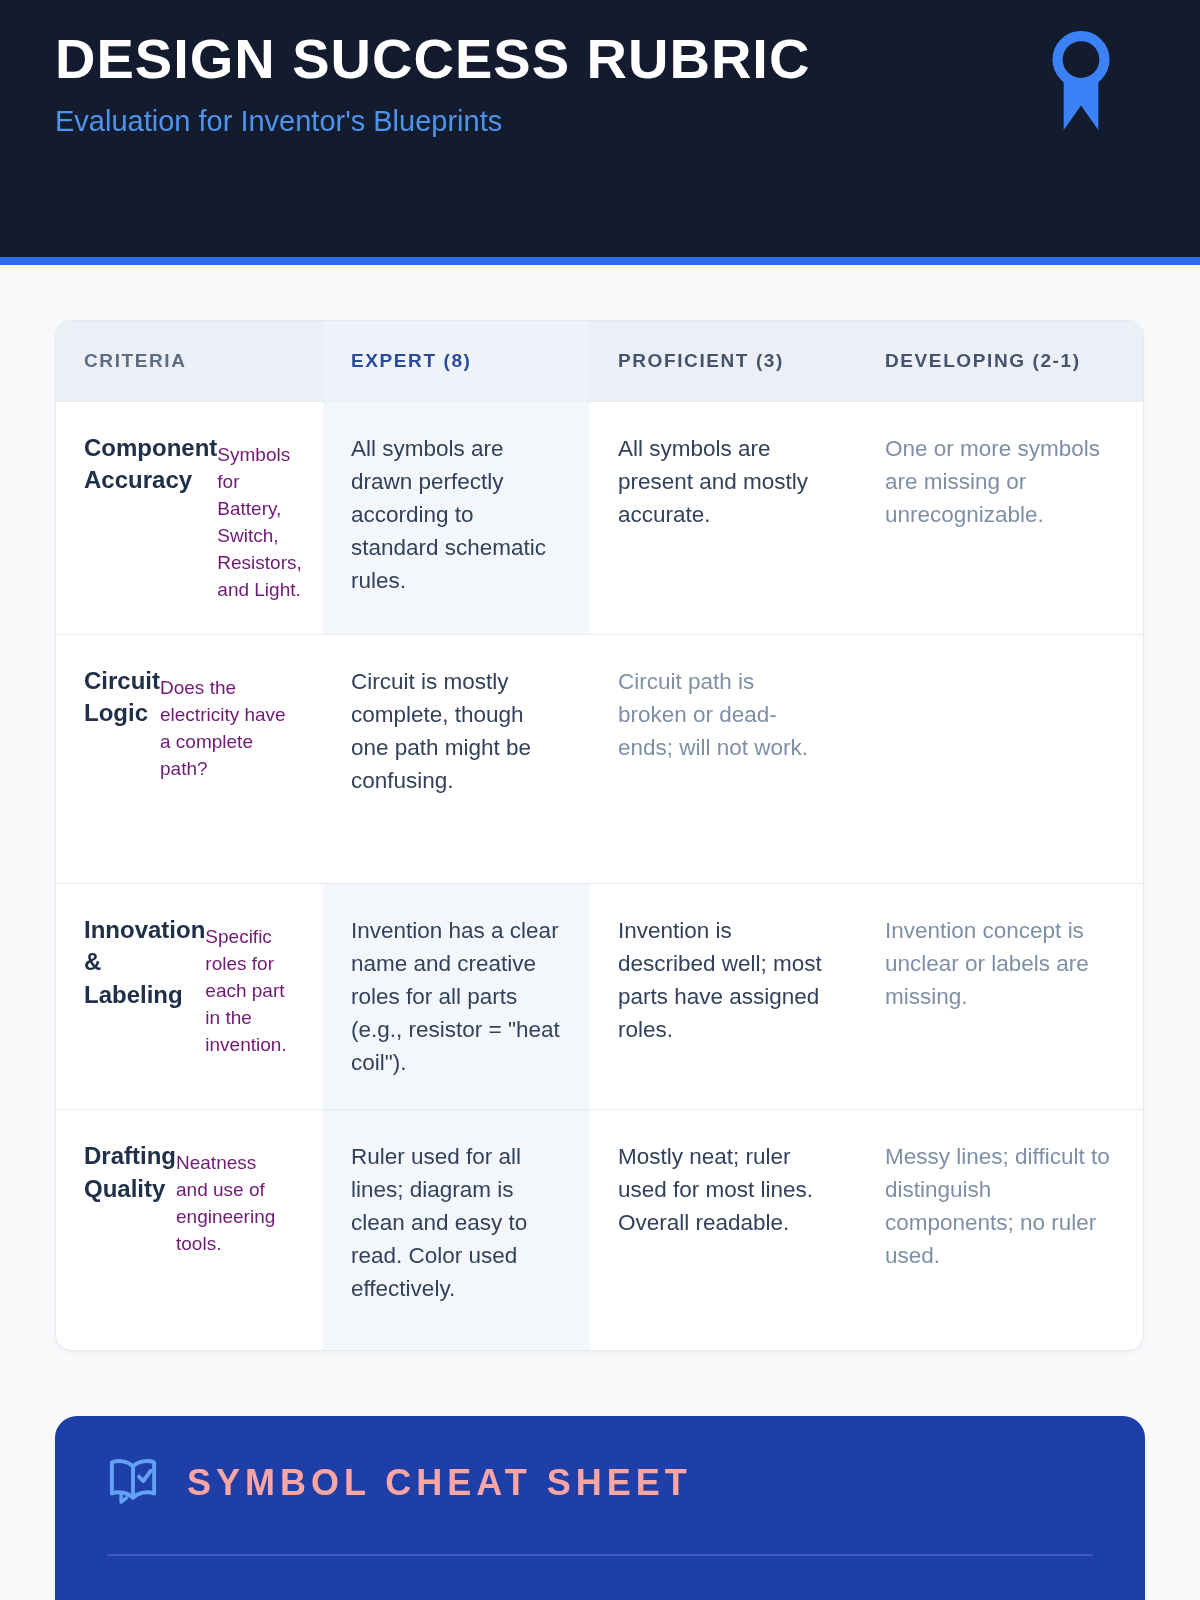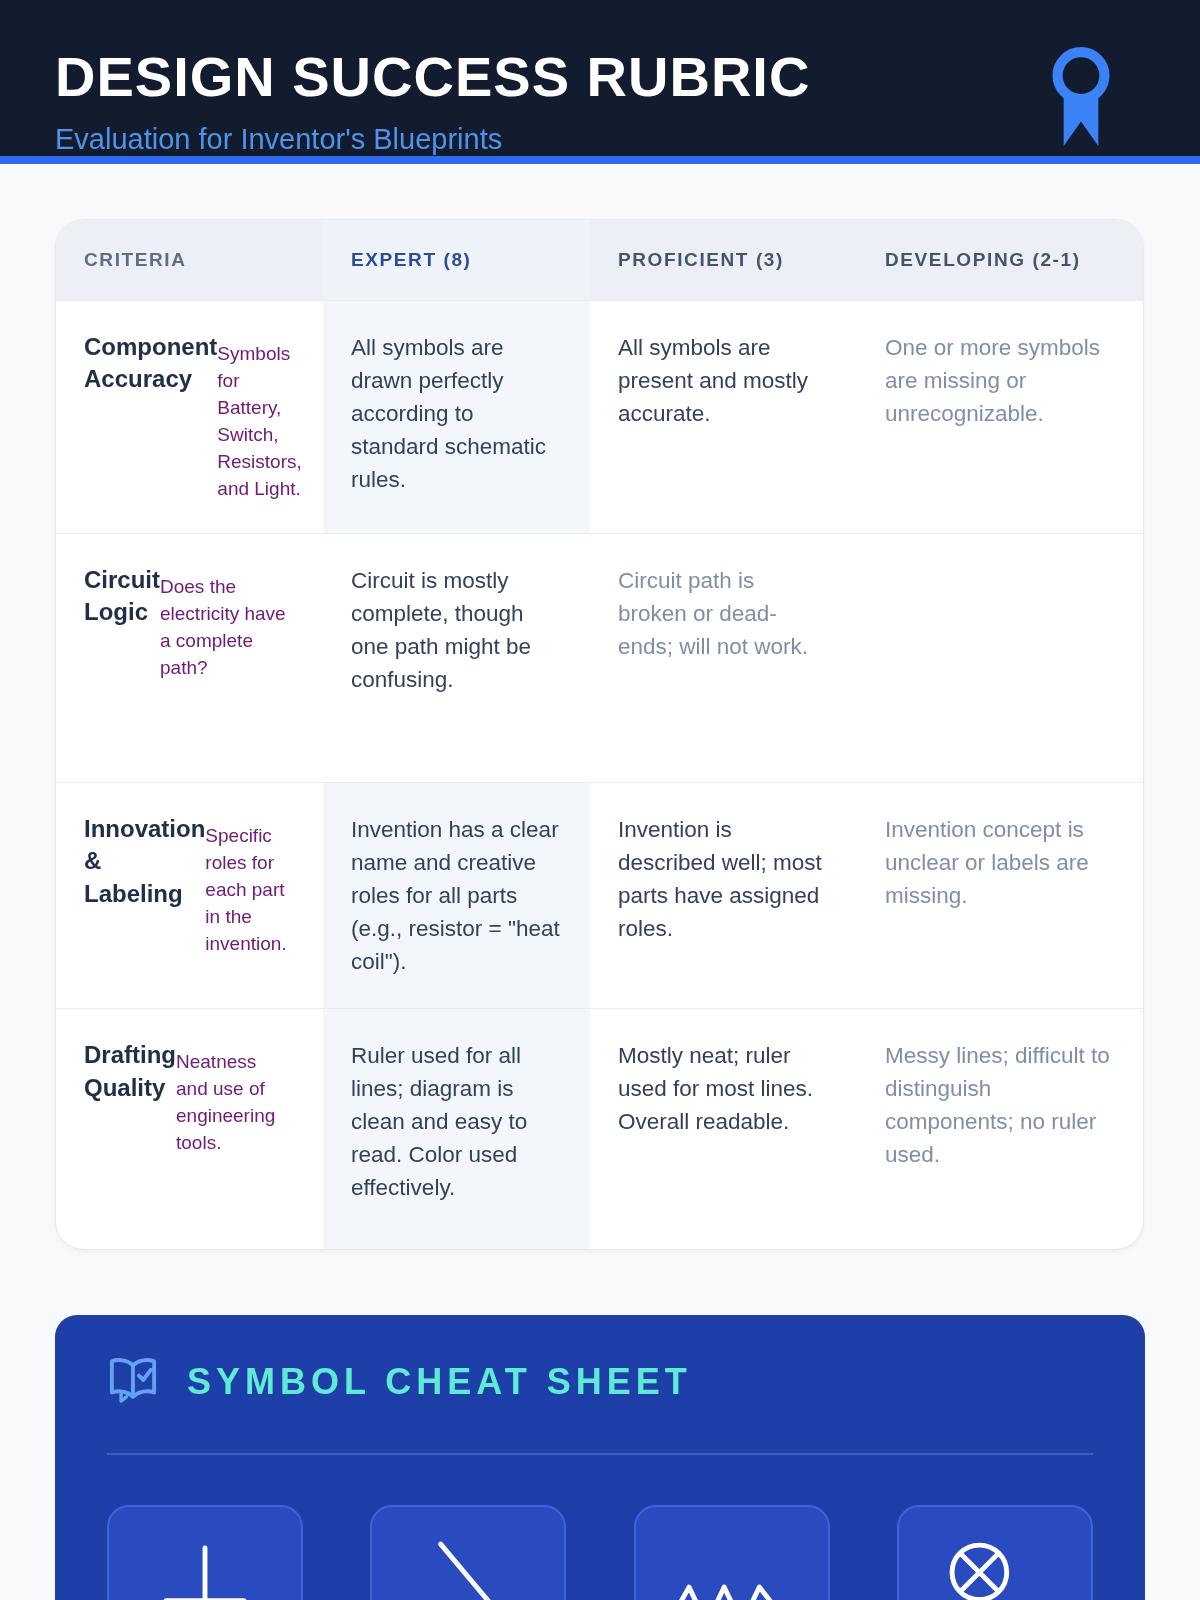--- a/index.html
+++ b/index.html
@@ -7,24 +7,24 @@
   body {
     font-family: "Liberation Sans", "DejaVu Sans", sans-serif;
     background:#f7f9fb;
     overflow:hidden;
   }
   .page { width:1200px; height:1600px; position:relative; overflow:hidden; }
 
   
   .hero {
     background:#131c2e;
-    height:156px;
+    height:257px;
     padding:30px 55px 0 55px;
     display:flex;
-    align-items:flex-end;
+    align-items:flex-start;
     justify-content:space-between;
   }
   .hero-title {
     color:#ffffff;
     font-size:56px;
     font-weight:800;
     letter-spacing:1px;
     line-height:1.05;
   }
   .hero-subtitle {
@@ -34,21 +34,21 @@
     margin-top:16px;
   }
   .hero-icon { flex:0 0 auto; margin-right:30px; }
   .accent-bar { height:8px; background:#2e6bef; }
 
   
   .rubric {
     margin:55px 56px 0 55px;
     background:#ffffff;
     border:1px solid #e4e9f1;
-    border-radius:29px;
+    border-radius:16px;
     overflow:hidden;
     box-shadow:0 2px 5px rgba(15,30,60,0.04);
   }
   .grid-row {
     display:grid;
     grid-template-columns:267px 267px 267px 1fr;
   }
   .thead .cell {
     background:#ecf0f6;
     padding:29px 16px 29px 28px;
@@ -94,21 +94,21 @@
   
   .cheat {
     margin:65px 55px 0 55px;
     background:#1e3ea8;
     border-radius:22px;
     padding:40px 52px 60px 52px;
     height:320px;
   }
   .cheat-head { display:flex; align-items:center; gap:28px; }
   .cheat-title {
-    color:#5eead4;
+    color:#fca5a5;
     font-size:36px;
     font-weight:800;
     letter-spacing:5px;
   }
   .cheat-divider {
     height:2px;
     background:rgba(140,170,255,0.30);
     margin-top:44px;
   }
   .sym-cards {

